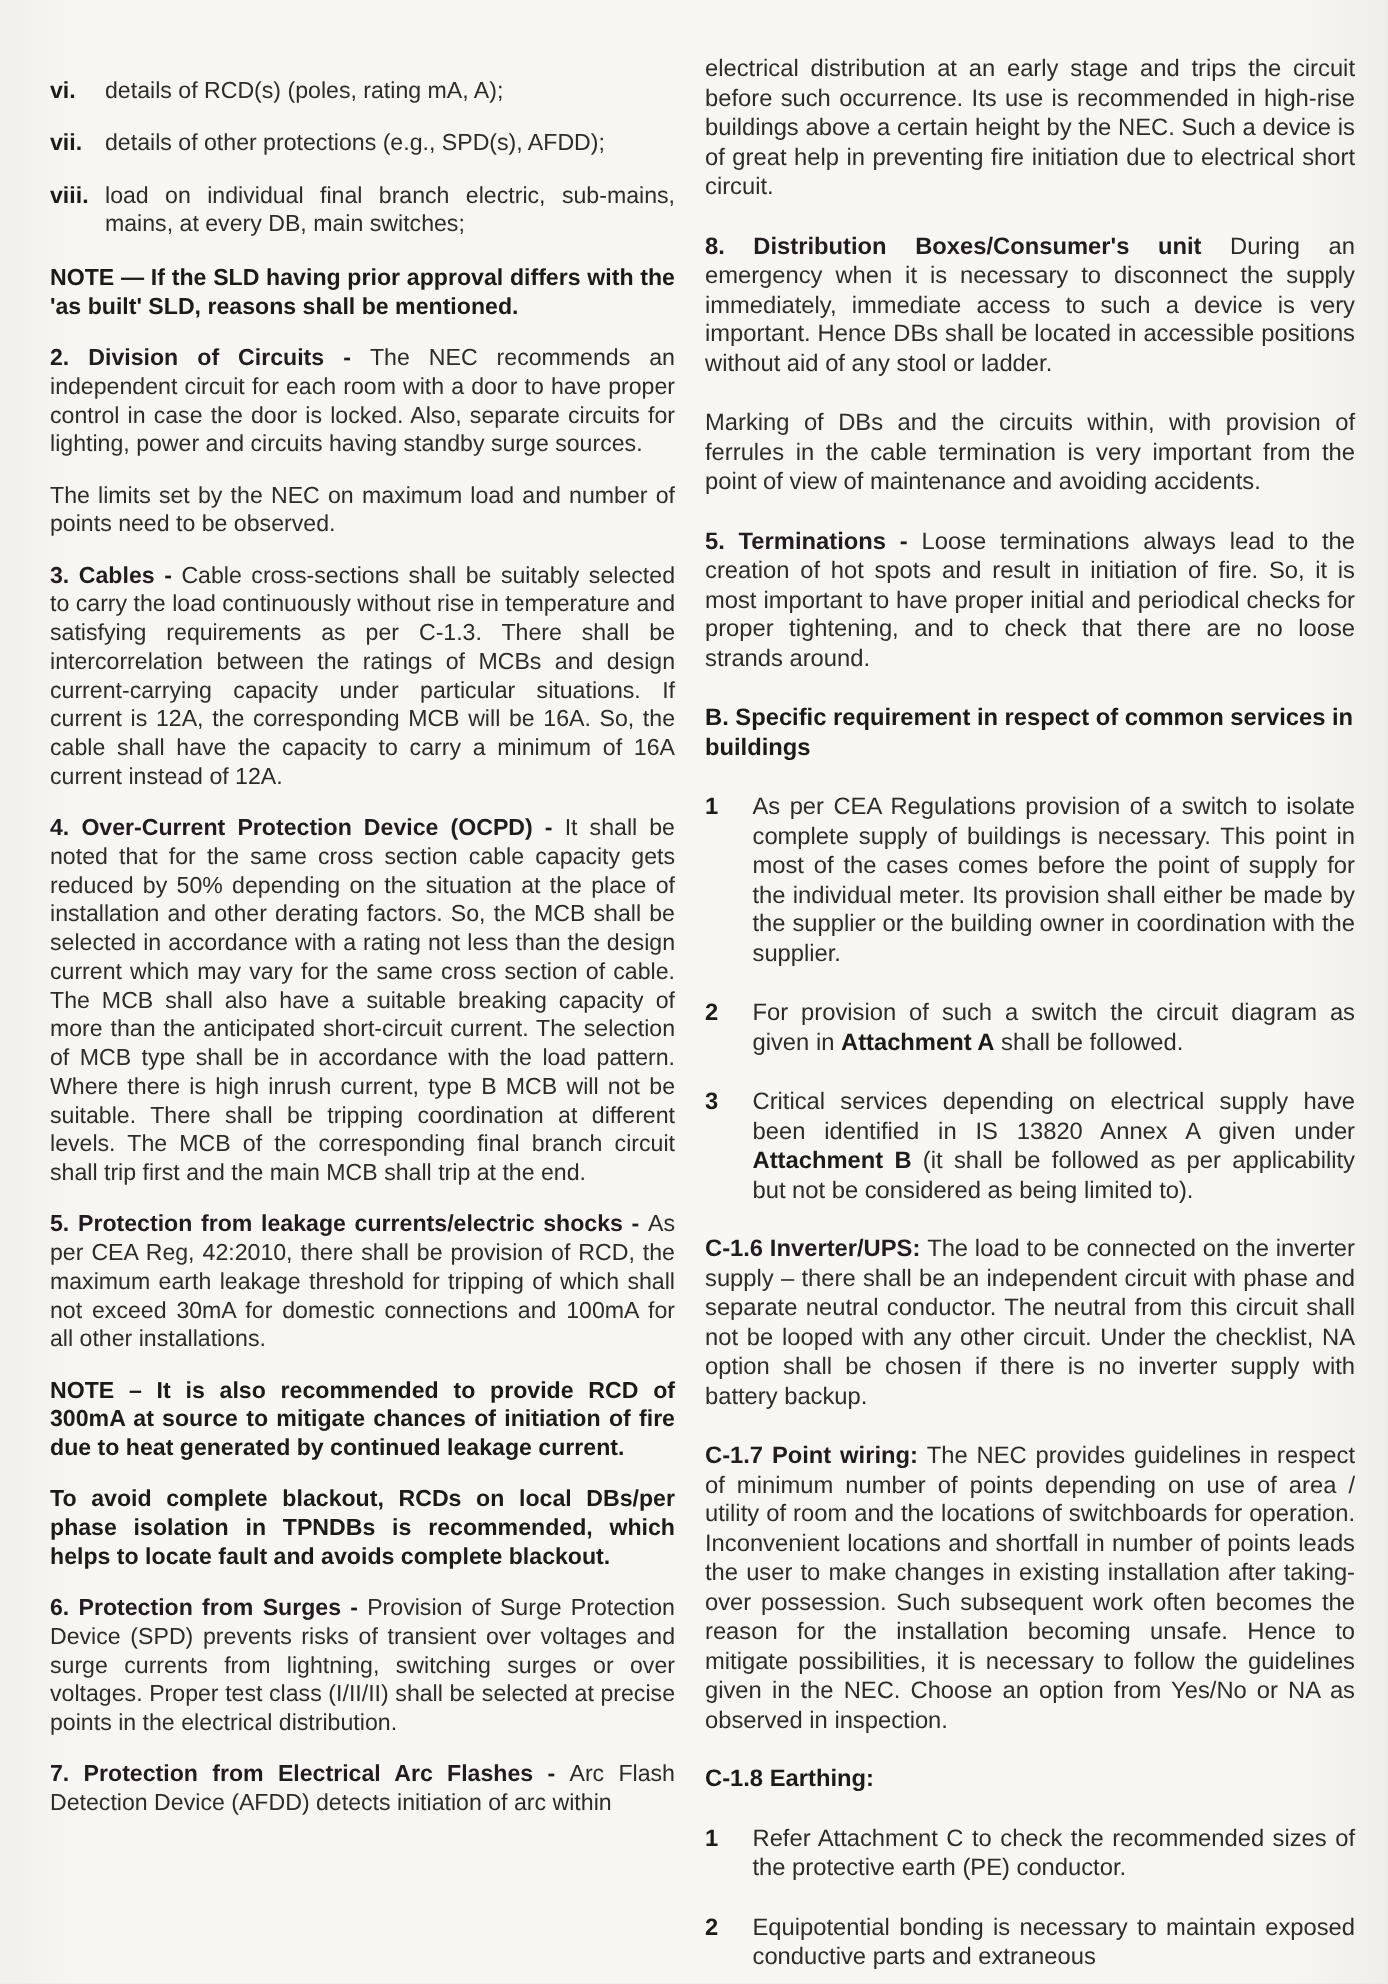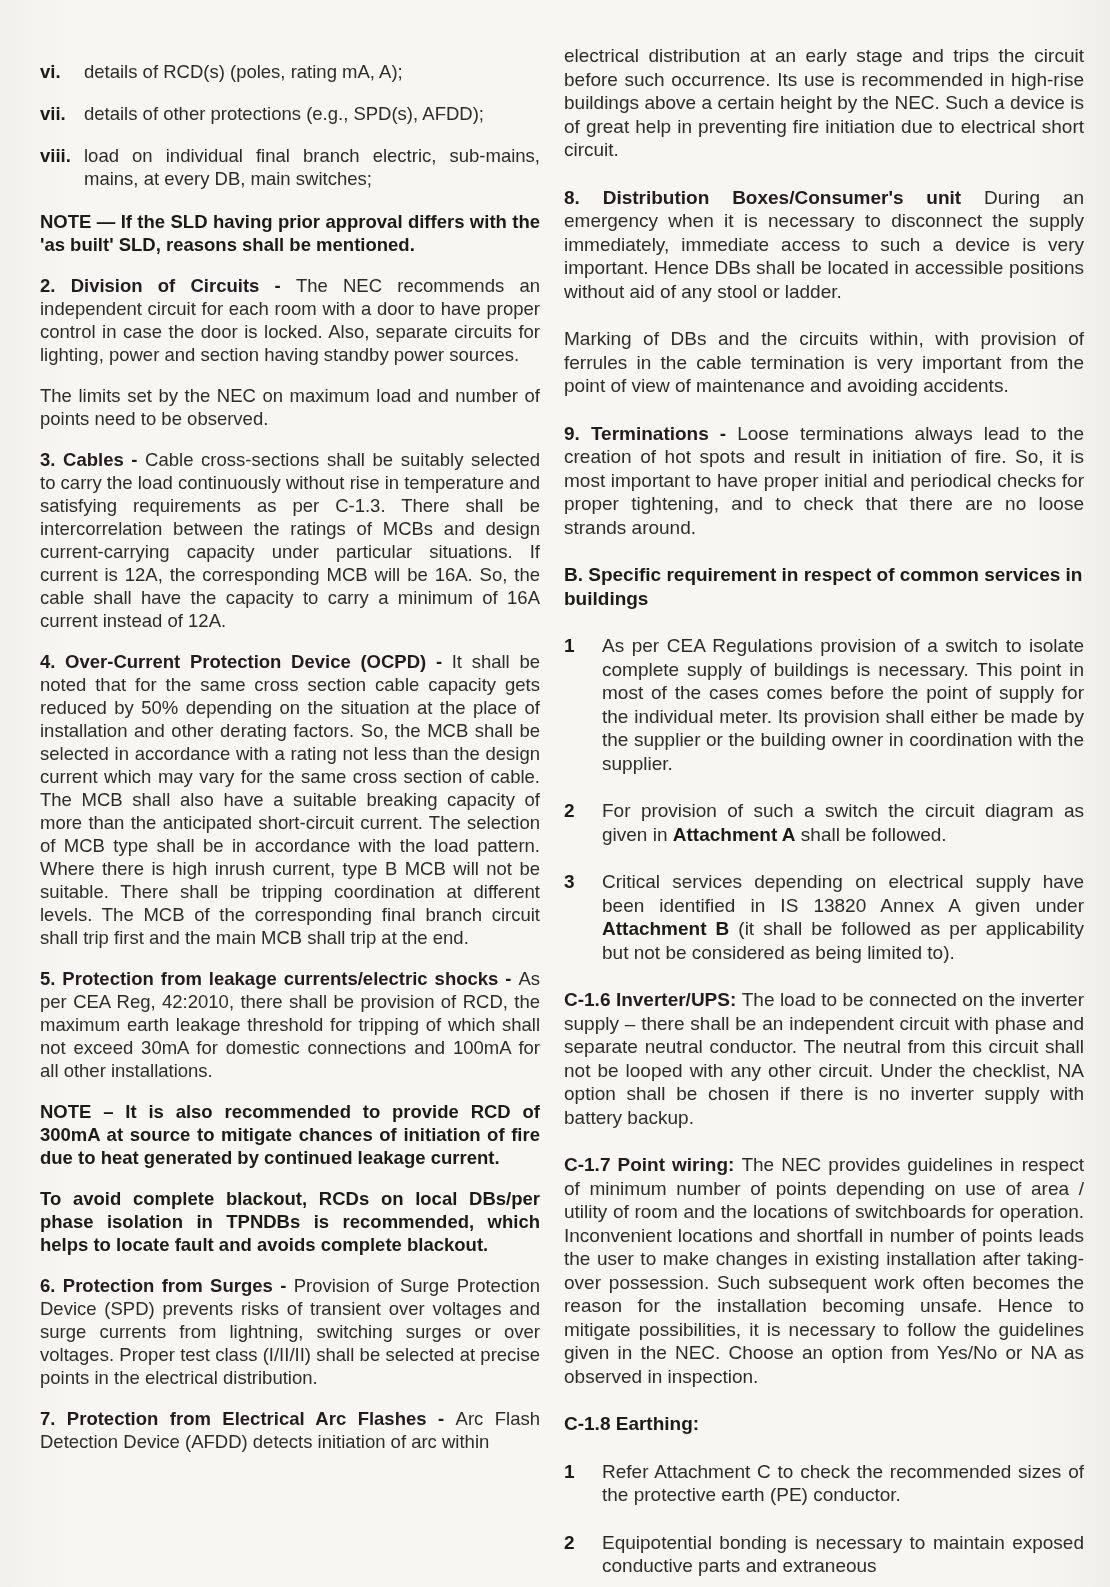--- a/index.html
+++ b/index.html
@@ -60,21 +60,21 @@
           <span class="roman-text">details of other protections (e.g., SPD(s), AFDD);</span>
         </div>
         <div class="roman-item">
           <span class="roman-num">viii.</span>
           <span class="roman-text">load on individual final branch electric, sub-mains, mains, at every DB, main switches;</span>
         </div>
       </div>
 
       <p class="block note">NOTE — If the SLD having prior approval differs with the 'as built' SLD, reasons shall be mentioned.</p>
 
-      <p class="block"><span class="lead">2. Division of Circuits - </span><span>The NEC recommends an independent circuit for each room with a door to have proper control in case the door is locked. Also, separate circuits for lighting, power and section having standby power sources.</span></p>
+      <p class="block"><span class="lead">2. Division of Circuits - </span><span>The NEC recommends an independent circuit for each room with a door to have proper control in case the door is locked. Also, separate circuits for lighting, power and circuits having standby surge sources.</span></p>
 
       <p class="block">The limits set by the NEC on maximum load and number of points need to be observed.</p>
 
       <p class="block"><span class="lead">3. Cables - </span><span>Cable cross-sections shall be suitably selected to carry the load continuously without rise in temperature and satisfying requirements as per C-1.3. There shall be intercorrelation between the ratings of MCBs and design current-carrying capacity under particular situations. If current is 12A, the corresponding MCB will be 16A. So, the cable shall have the capacity to carry a minimum of 16A current instead of 12A.</span></p>
 
       <p class="block"><span class="lead">4. Over-Current Protection Device (OCPD) - </span><span>It shall be noted that for the same cross section cable capacity gets reduced by 50% depending on the situation at the place of installation and other derating factors. So, the MCB shall be selected in accordance with a rating not less than the design current which may vary for the same cross section of cable. The MCB shall also have a suitable breaking capacity of more than the anticipated short-circuit current. The selection of MCB type shall be in accordance with the load pattern. Where there is high inrush current, type B MCB will not be suitable. There shall be tripping coordination at different levels. The MCB of the corresponding final branch circuit shall trip first and the main MCB shall trip at the end.</span></p>
 
       <p class="block"><span class="lead">5. Protection from leakage currents/electric shocks - </span><span>As per CEA Reg, 42:2010, there shall be provision of RCD, the maximum earth leakage threshold for tripping of which shall not exceed 30mA for domestic connections and 100mA for all other installations.</span></p>
 
       <p class="block note">NOTE – It is also recommended to provide RCD of 300mA at source to mitigate chances of initiation of fire due to heat generated by continued leakage current.</p>
@@ -88,21 +88,21 @@
     </div>
 
     <div class="col col-right">
 
       <p class="block">electrical distribution at an early stage and trips the circuit before such occurrence. Its use is recommended in high-rise buildings above a certain height by the NEC. Such a device is of great help in preventing fire initiation due to electrical short circuit.</p>
 
       <p class="block"><span class="lead">8. Distribution Boxes/Consumer's unit </span><span>During an emergency when it is necessary to disconnect the supply immediately, immediate access to such a device is very important. Hence DBs shall be located in accessible positions without aid of any stool or ladder.</span></p>
 
       <p class="block">Marking of DBs and the circuits within, with provision of ferrules in the cable termination is very important from the point of view of maintenance and avoiding accidents.</p>
 
-      <p class="block"><span class="lead">9. Terminations - </span><span>Loose terminations always lead to the creation of hot spots and result in initiation of fire. So, it is most important to have proper initial and periodical checks for proper tightening, and to check that there are no loose strands around.</span></p>
+      <p class="block"><span class="lead">5. Terminations - </span><span>Loose terminations always lead to the creation of hot spots and result in initiation of fire. So, it is most important to have proper initial and periodical checks for proper tightening, and to check that there are no loose strands around.</span></p>
 
       <p class="subhead">B. Specific requirement in respect of common services in buildings</p>
 
       <div class="num-list">
         <div class="num-item">
           <span class="num-num">1</span>
           <span class="num-text"><span>As per CEA Regulations provision of a switch to isolate complete supply of buildings is necessary. This point in most of the cases comes before the point of supply for the individual meter. Its provision shall either be made by the supplier or the building owner in coordination with the supplier.</span></span>
         </div>
         <div class="num-item">
           <span class="num-num">2</span>

